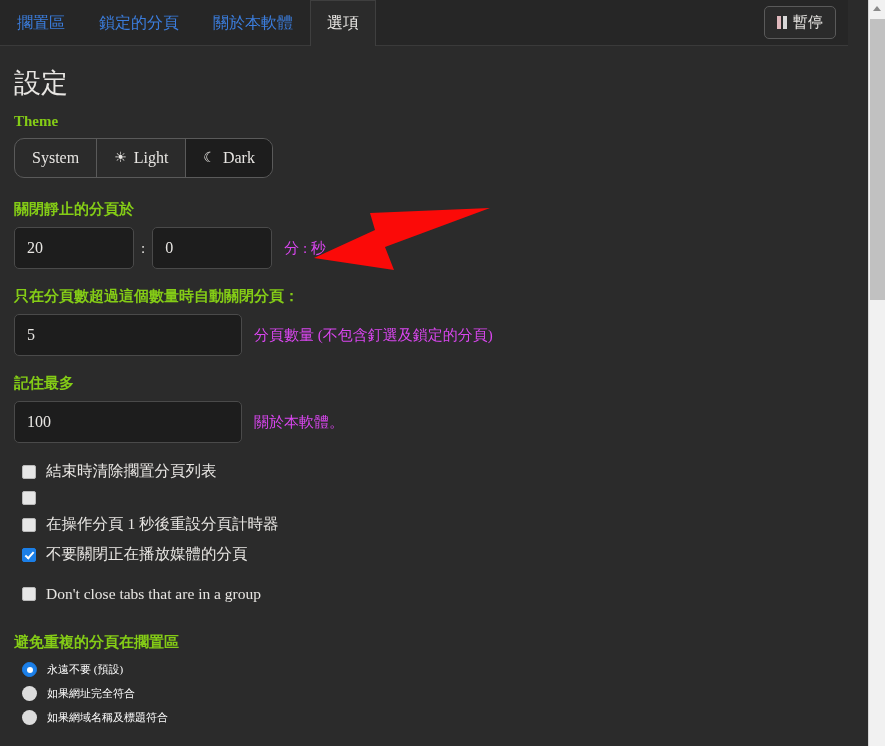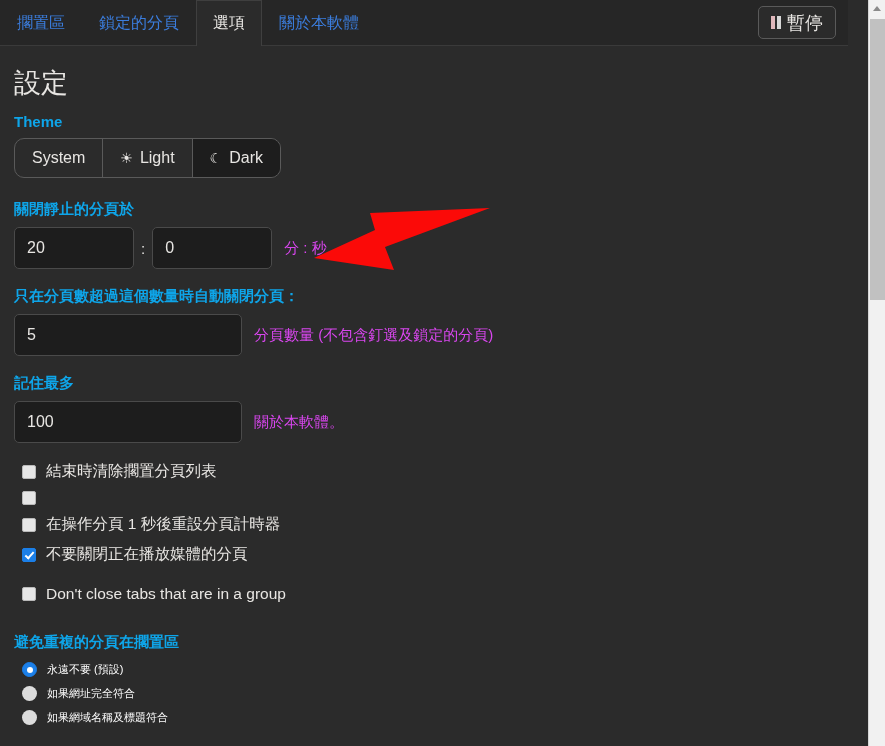--- a/index.html
+++ b/index.html
@@ -16,20 +16,21 @@
     position: relative;
   }
 
   #app {
     position: absolute;
     left: 0; top: 0;
     width: 848px;
     height: 746px;
     background: #2b2b2b;
     overflow: hidden;
+    font-family: Liberation Serif, serif;
   }
 
   
   .tabbar {
     position: relative;
     height: 46px;
     background: #262626;
     border-bottom: 1px solid #3a3a3a;
     box-sizing: border-box;
     display: flex;
@@ -68,21 +69,21 @@
     height: 33px;
     box-sizing: border-box;
     display: flex;
     align-items: center;
     gap: 6px;
     padding: 0 12px;
     border: 1px solid #5a5a5a;
     border-radius: 5px;
     background: #2b2b2b;
     color: #e8e6e3;
-    font-size: 18px;
+    font-size: 15px;
     cursor: pointer;
   }
   .pause-glyph {
     display: inline-flex;
     gap: 2px;
   }
   .pause-glyph i {
     display: block;
     width: 4px;
     height: 13px;
@@ -97,21 +98,21 @@
   .page-title {
     font-size: 27px;
     font-weight: 400;
     color: #e8e6e3;
     margin: 8px 0 14px 0;
     line-height: 1.15;
   }
   .section-label {
     font-size: 15px;
     font-weight: bold;
-    color: #0ea5e9;
+    color: #84cc16;
     margin: 0 0 8px 0;
   }
 
   
   .theme-group {
     display: inline-flex;
     border: 1px solid #5a5a5a;
     border-radius: 10px;
     overflow: hidden;
     margin-bottom: 22px;
@@ -300,25 +301,25 @@
 <div id="app">
 
   <div class="tabbar">
     <div class="tabs">
       <div class="tab">
         <span>擱置區</span>
       </div>
       <div class="tab">
         <span>鎖定的分頁</span>
       </div>
+      <div class="tab">
+        <span>關於本軟體</span>
+      </div>
       <div class="tab active">
         <span>選項</span>
-      </div>
-      <div class="tab">
-        <span>關於本軟體</span>
       </div>
     </div>
 
     <div class="pause-btn">
       <span class="pause-glyph">
           <i></i>
           <i></i>
         </span>
       <span>暫停</span>
     </div>

